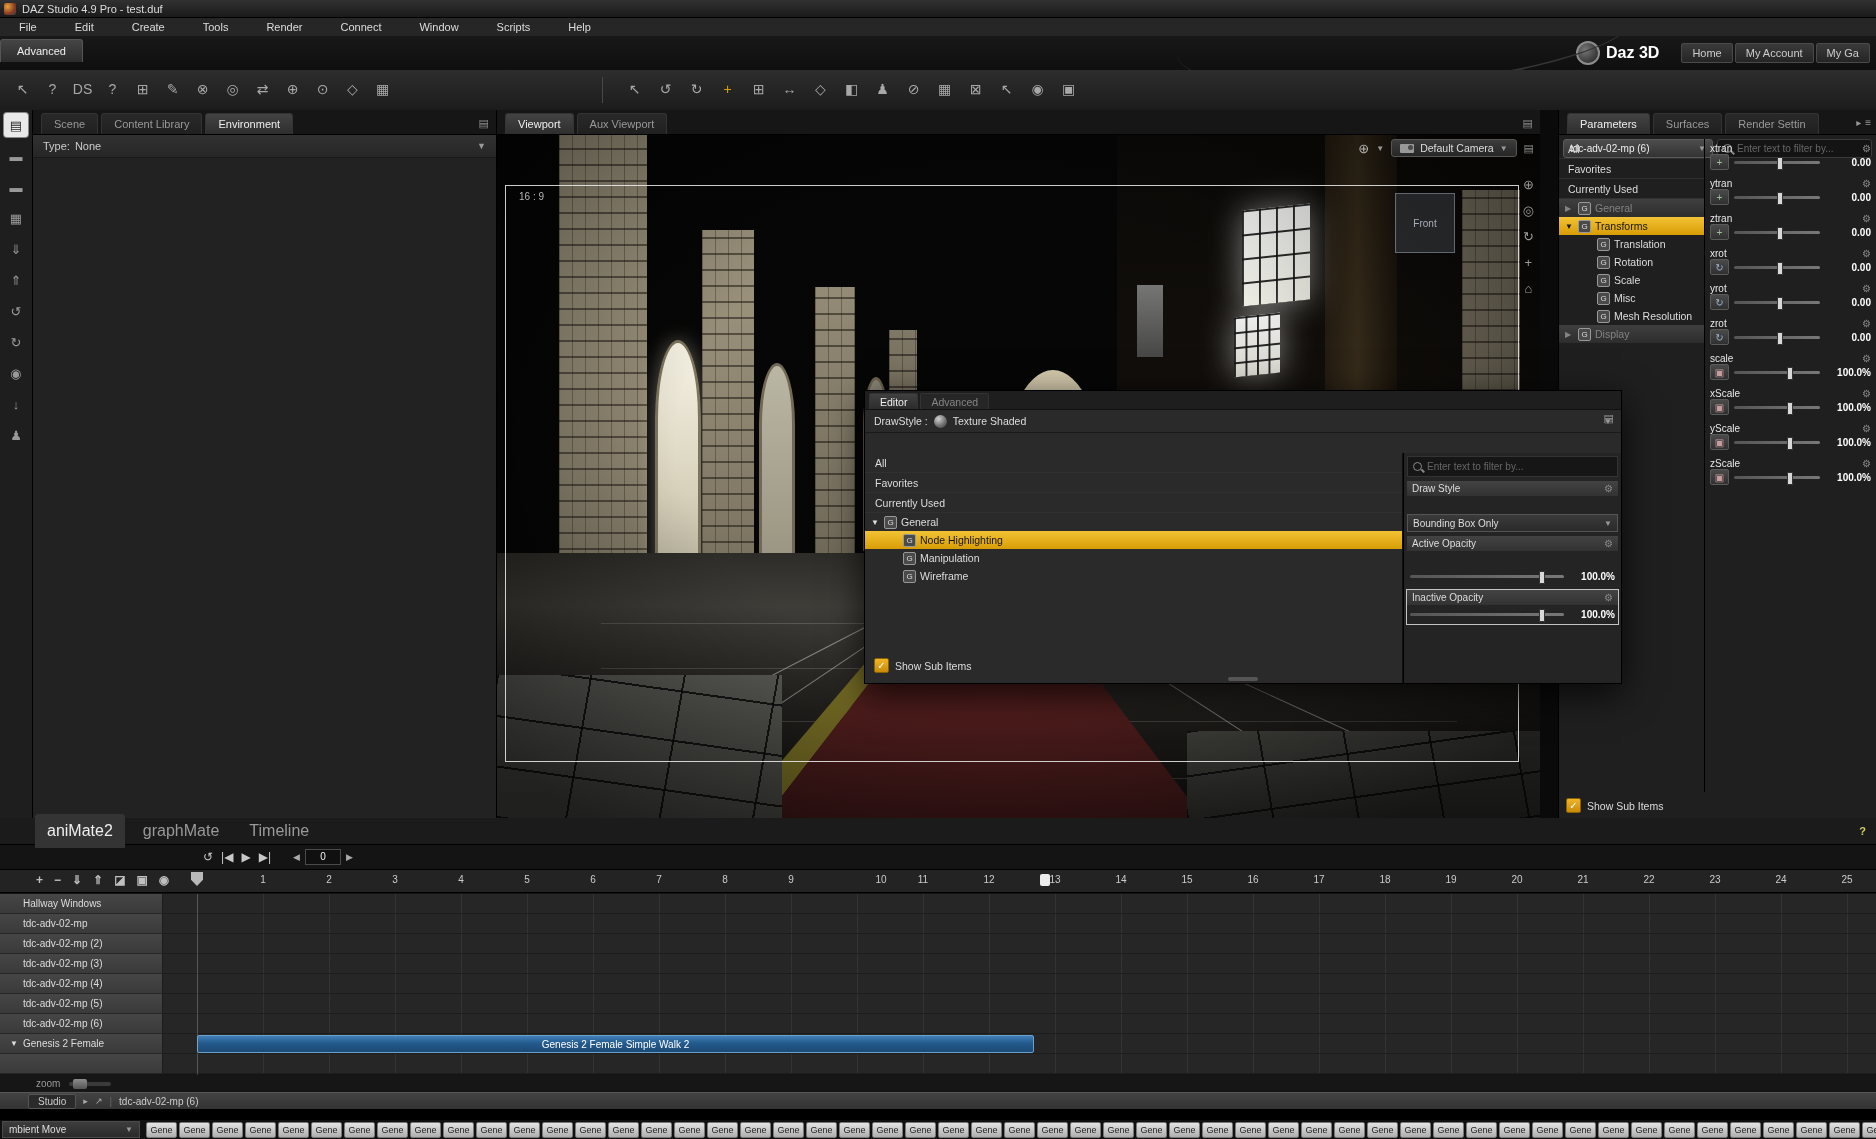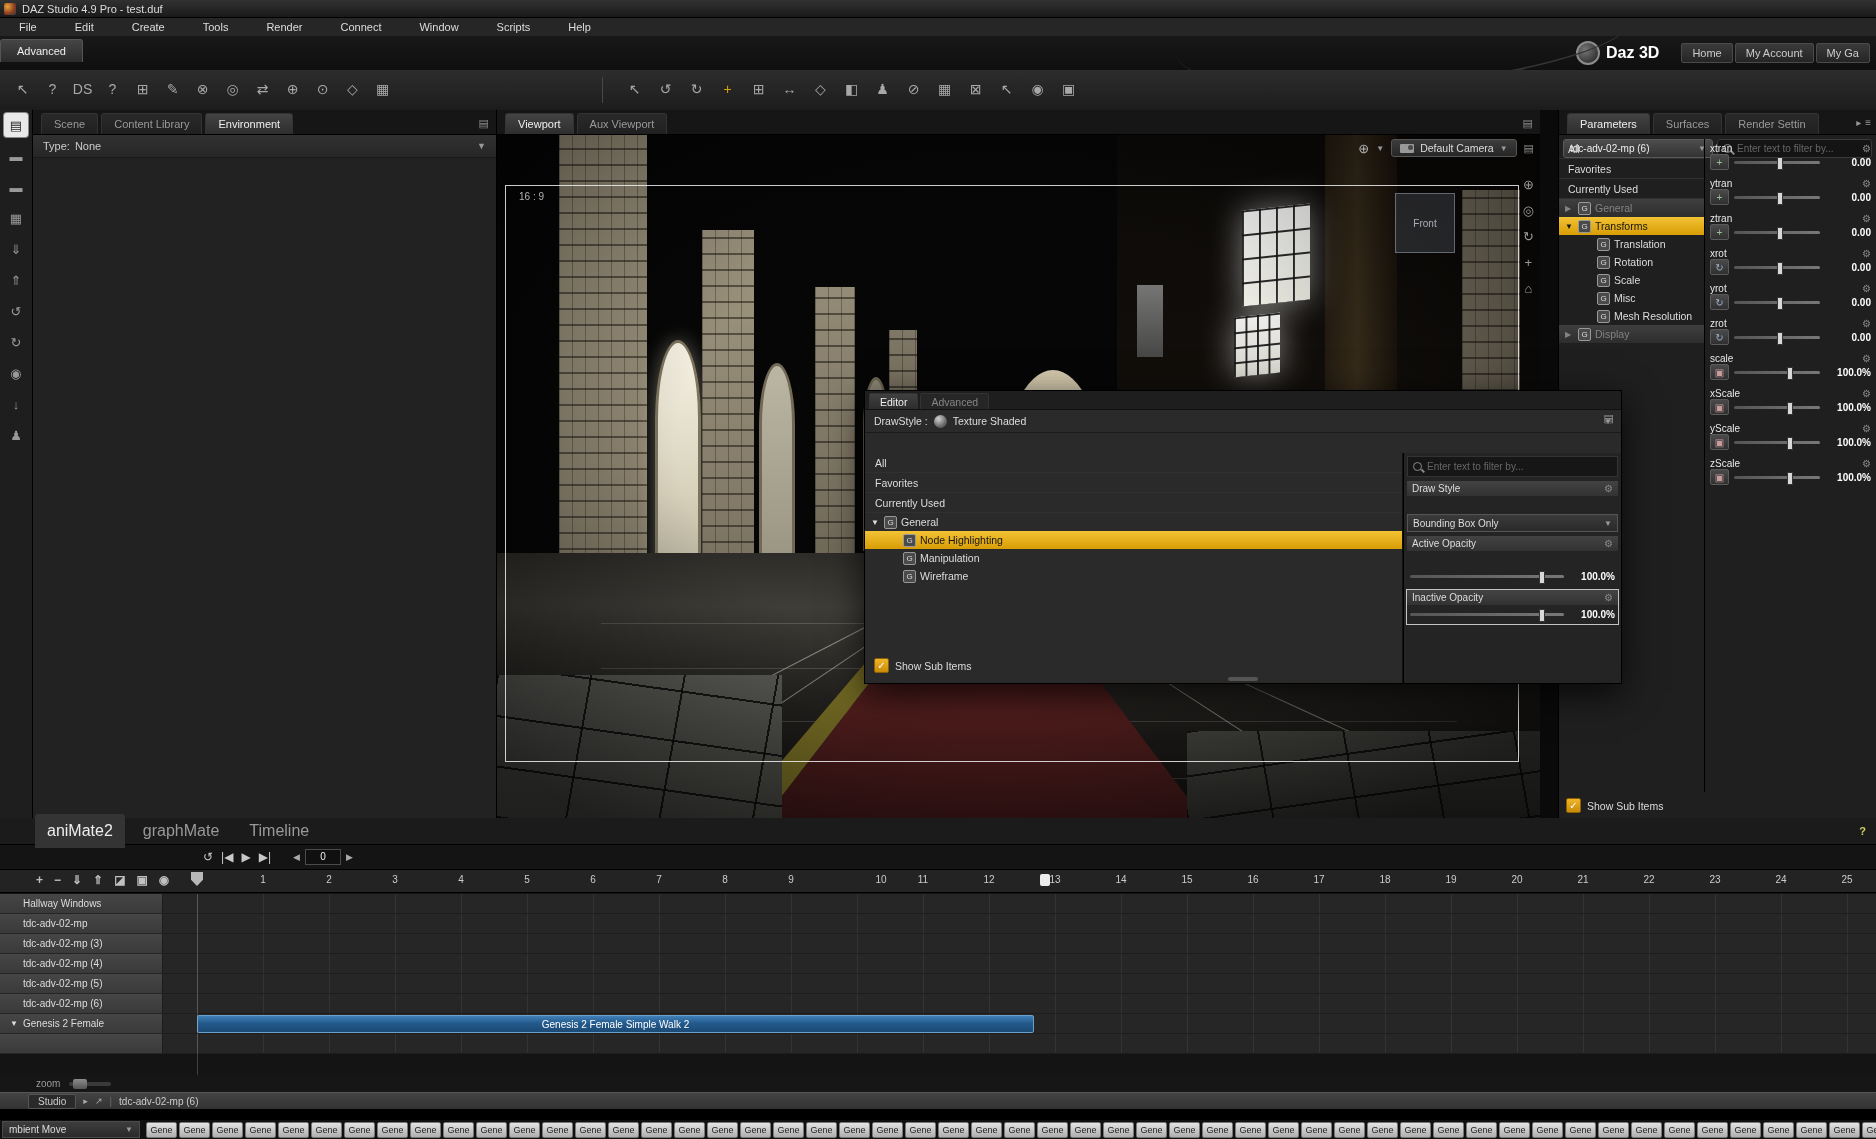--- a/index.html
+++ b/index.html
@@ -802,20 +802,29 @@
       <div class="track-row">
         <div class="track-label">
           <span class="t-caret">▼</span>
           <span>tdc-adv-02-mp</span>
         </div>
         <div class="track-grid">
           
         </div>
       </div>
 
+      <div class="track-row">
+        <div class="track-label">
+          <span class="t-caret">▼</span>
+          <span>tdc-adv-02-mp (2)</span>
+        </div>
+        <div class="track-grid">
+          
+        </div>
+      </div>
 
       <div class="track-row">
         <div class="track-label">
           <span class="t-caret">▼</span>
           <span>tdc-adv-02-mp (3)</span>
         </div>
         <div class="track-grid">
           
         </div>
       </div>

